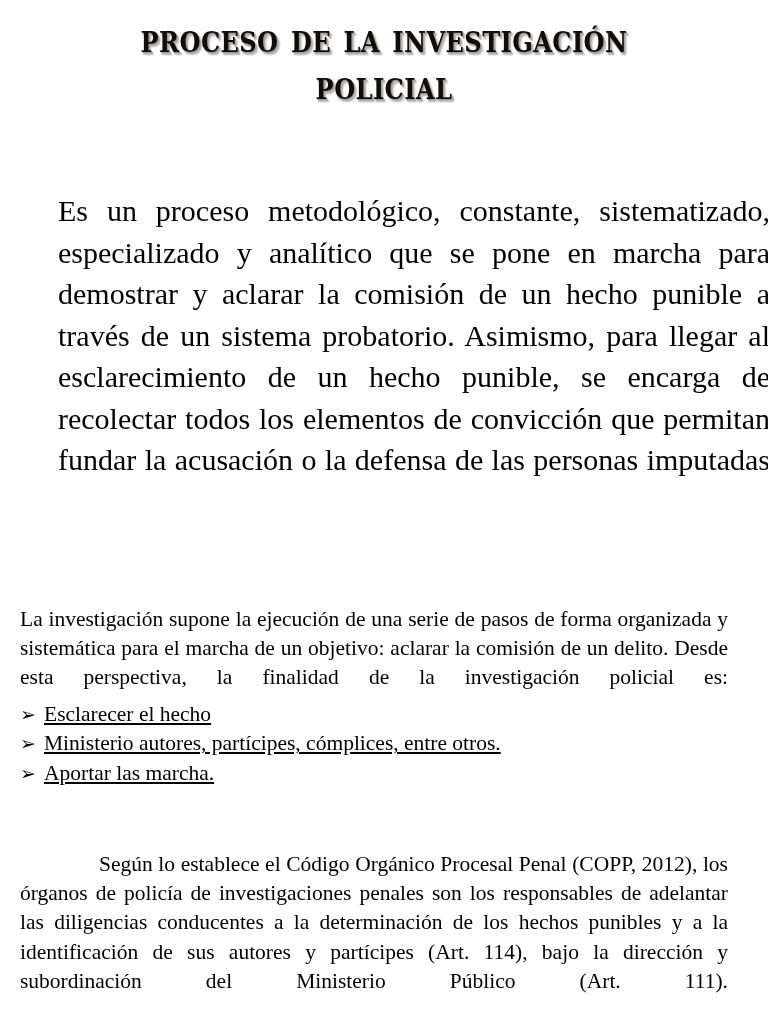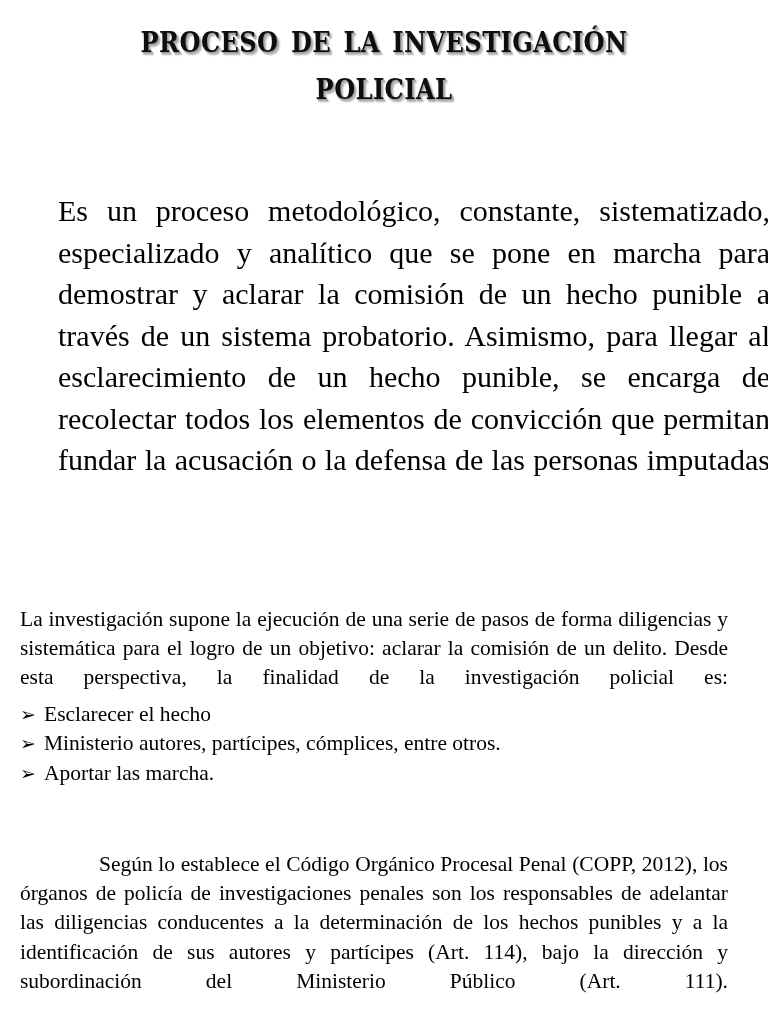--- a/index.html
+++ b/index.html
@@ -108,40 +108,41 @@
   .bullet-marker {
     width: 24px;
     flex: 0 0 24px;
     font-size: 19px;
     line-height: 29.4px;
     color: #000;
     font-family: "DejaVu Sans", sans-serif;
   }
   .bullet-text {
     flex: 1 1 auto;
+    text-decoration: underline;
   }
 
   #para-copp {
     top: 828px;
     text-indent: 79px;
   }
 </style>
 </head>
 <body>
 
 <div class="page">
 
   <div class="title-block">
     <div class="title-line">Proceso de la Investigación</div>
     <div class="title-line">Policial</div>
   </div>
 
   <p class="intro">Es un proceso metodológico, constante, sistematizado, especializado y analítico que se pone en marcha para demostrar y aclarar la comisión de un hecho punible a través de un sistema probatorio. Asimismo, para llegar al esclarecimiento de un hecho punible, se encarga de recolectar todos los elementos de convicción que permitan fundar la acusación o la defensa de las personas imputadas</p>
 
-  <p class="body-block" id="para-investigacion">La investigación supone la ejecución de una serie de pasos de forma diligencias y sistemática para el logro de un objetivo: aclarar la comisión de un delito. Desde esta perspectiva, la finalidad de la investigación policial es:</p>
+  <p class="body-block" id="para-investigacion">La investigación supone la ejecución de una serie de pasos de forma organizada y sistemática para el marcha de un objetivo: aclarar la comisión de un delito. Desde esta perspectiva, la finalidad de la investigación policial es:</p>
 
   <ul class="bullet-list">
     <li class="bullet-item">
       <span class="bullet-marker">➢</span>
       <span class="bullet-text">Esclarecer el hecho</span>
     </li>
     <li class="bullet-item">
       <span class="bullet-marker">➢</span>
       <span class="bullet-text">Ministerio autores, partícipes, cómplices, entre otros.</span>
     </li>

